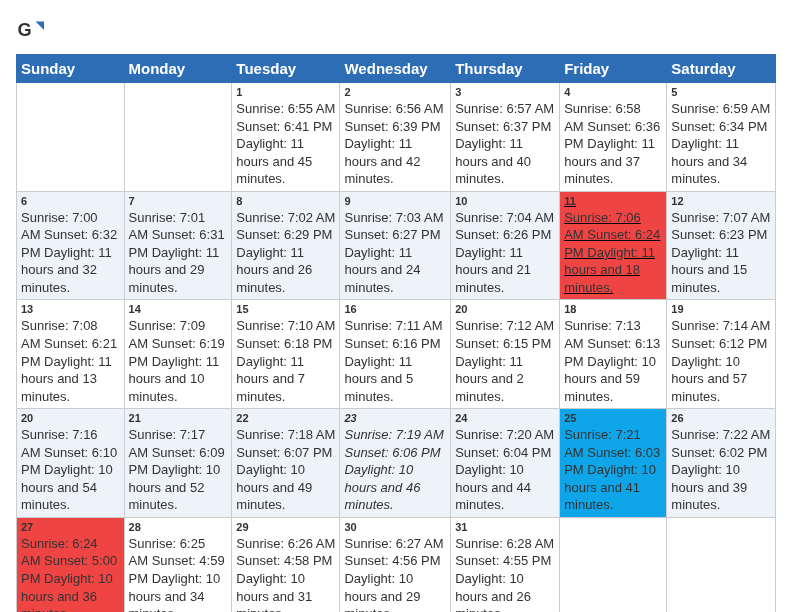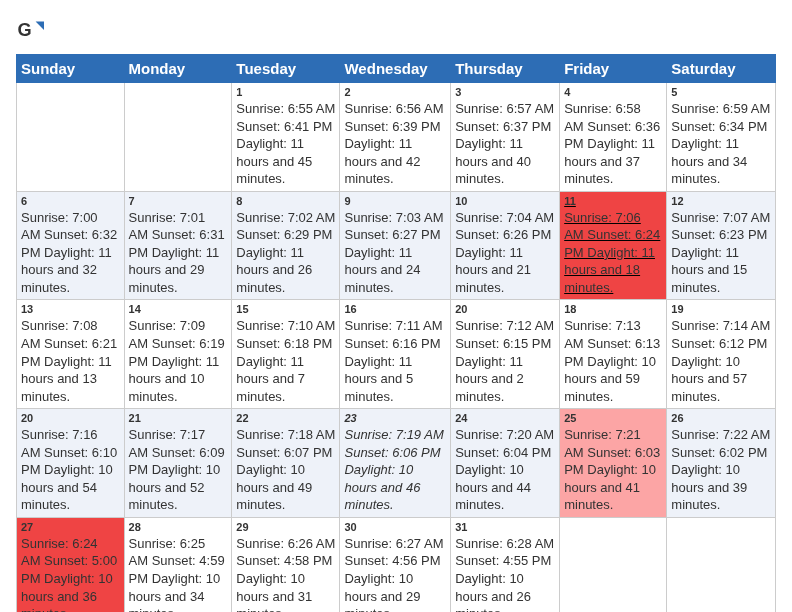--- a/index.html
+++ b/index.html
@@ -271,21 +271,21 @@
             <div class="day-info">Sunrise: 7:19 AM
 Sunset: 6:06 PM
 Daylight: 10 hours and 46 minutes.</div>
           </td>
           <td style="background: rgb(238, 242, 249);">
             <span class="day-num">24</span>
             <div class="day-info">Sunrise: 7:20 AM
 Sunset: 6:04 PM
 Daylight: 10 hours and 44 minutes.</div>
           </td>
-          <td style="background: #fca5a5;">
+          <td style="background: #0ea5e9;">
             <span class="day-num">25</span>
             <div class="day-info">Sunrise: 7:21 AM
 Sunset: 6:03 PM
 Daylight: 10 hours and 41 minutes.</div>
           </td>
           <td style="background: rgb(238, 242, 249);">
             <span class="day-num">26</span>
             <div class="day-info">Sunrise: 7:22 AM
 Sunset: 6:02 PM
 Daylight: 10 hours and 39 minutes.</div>

